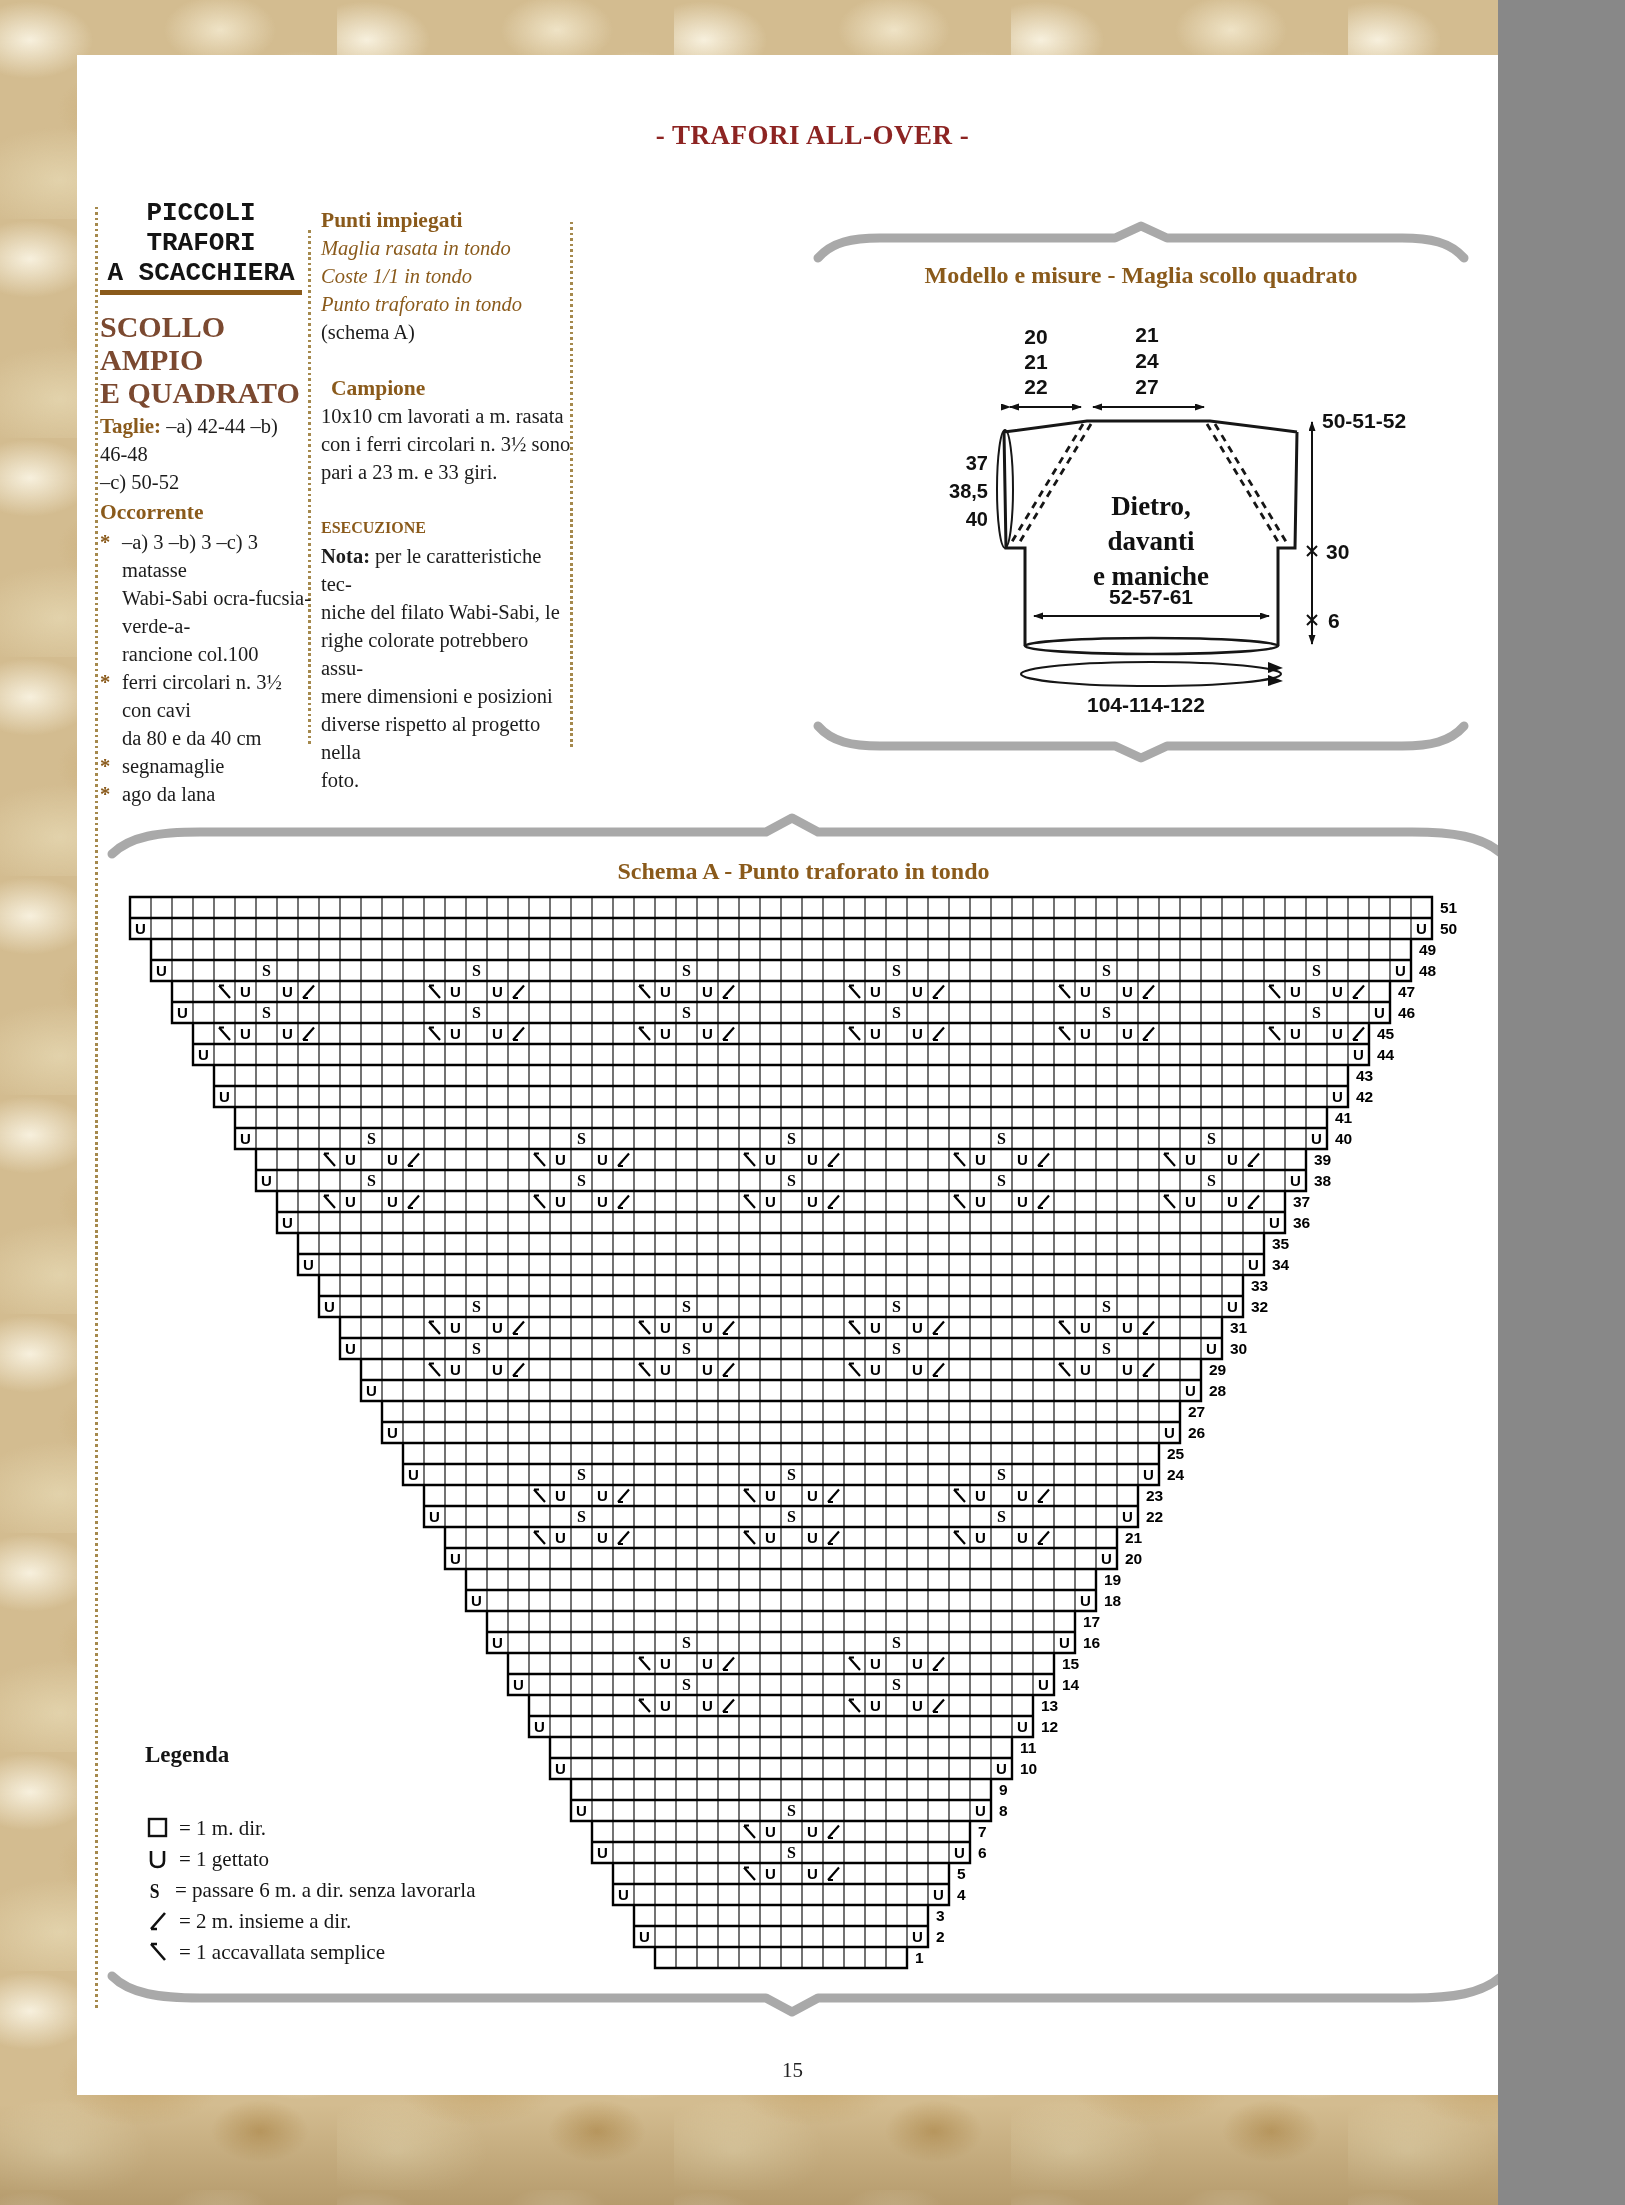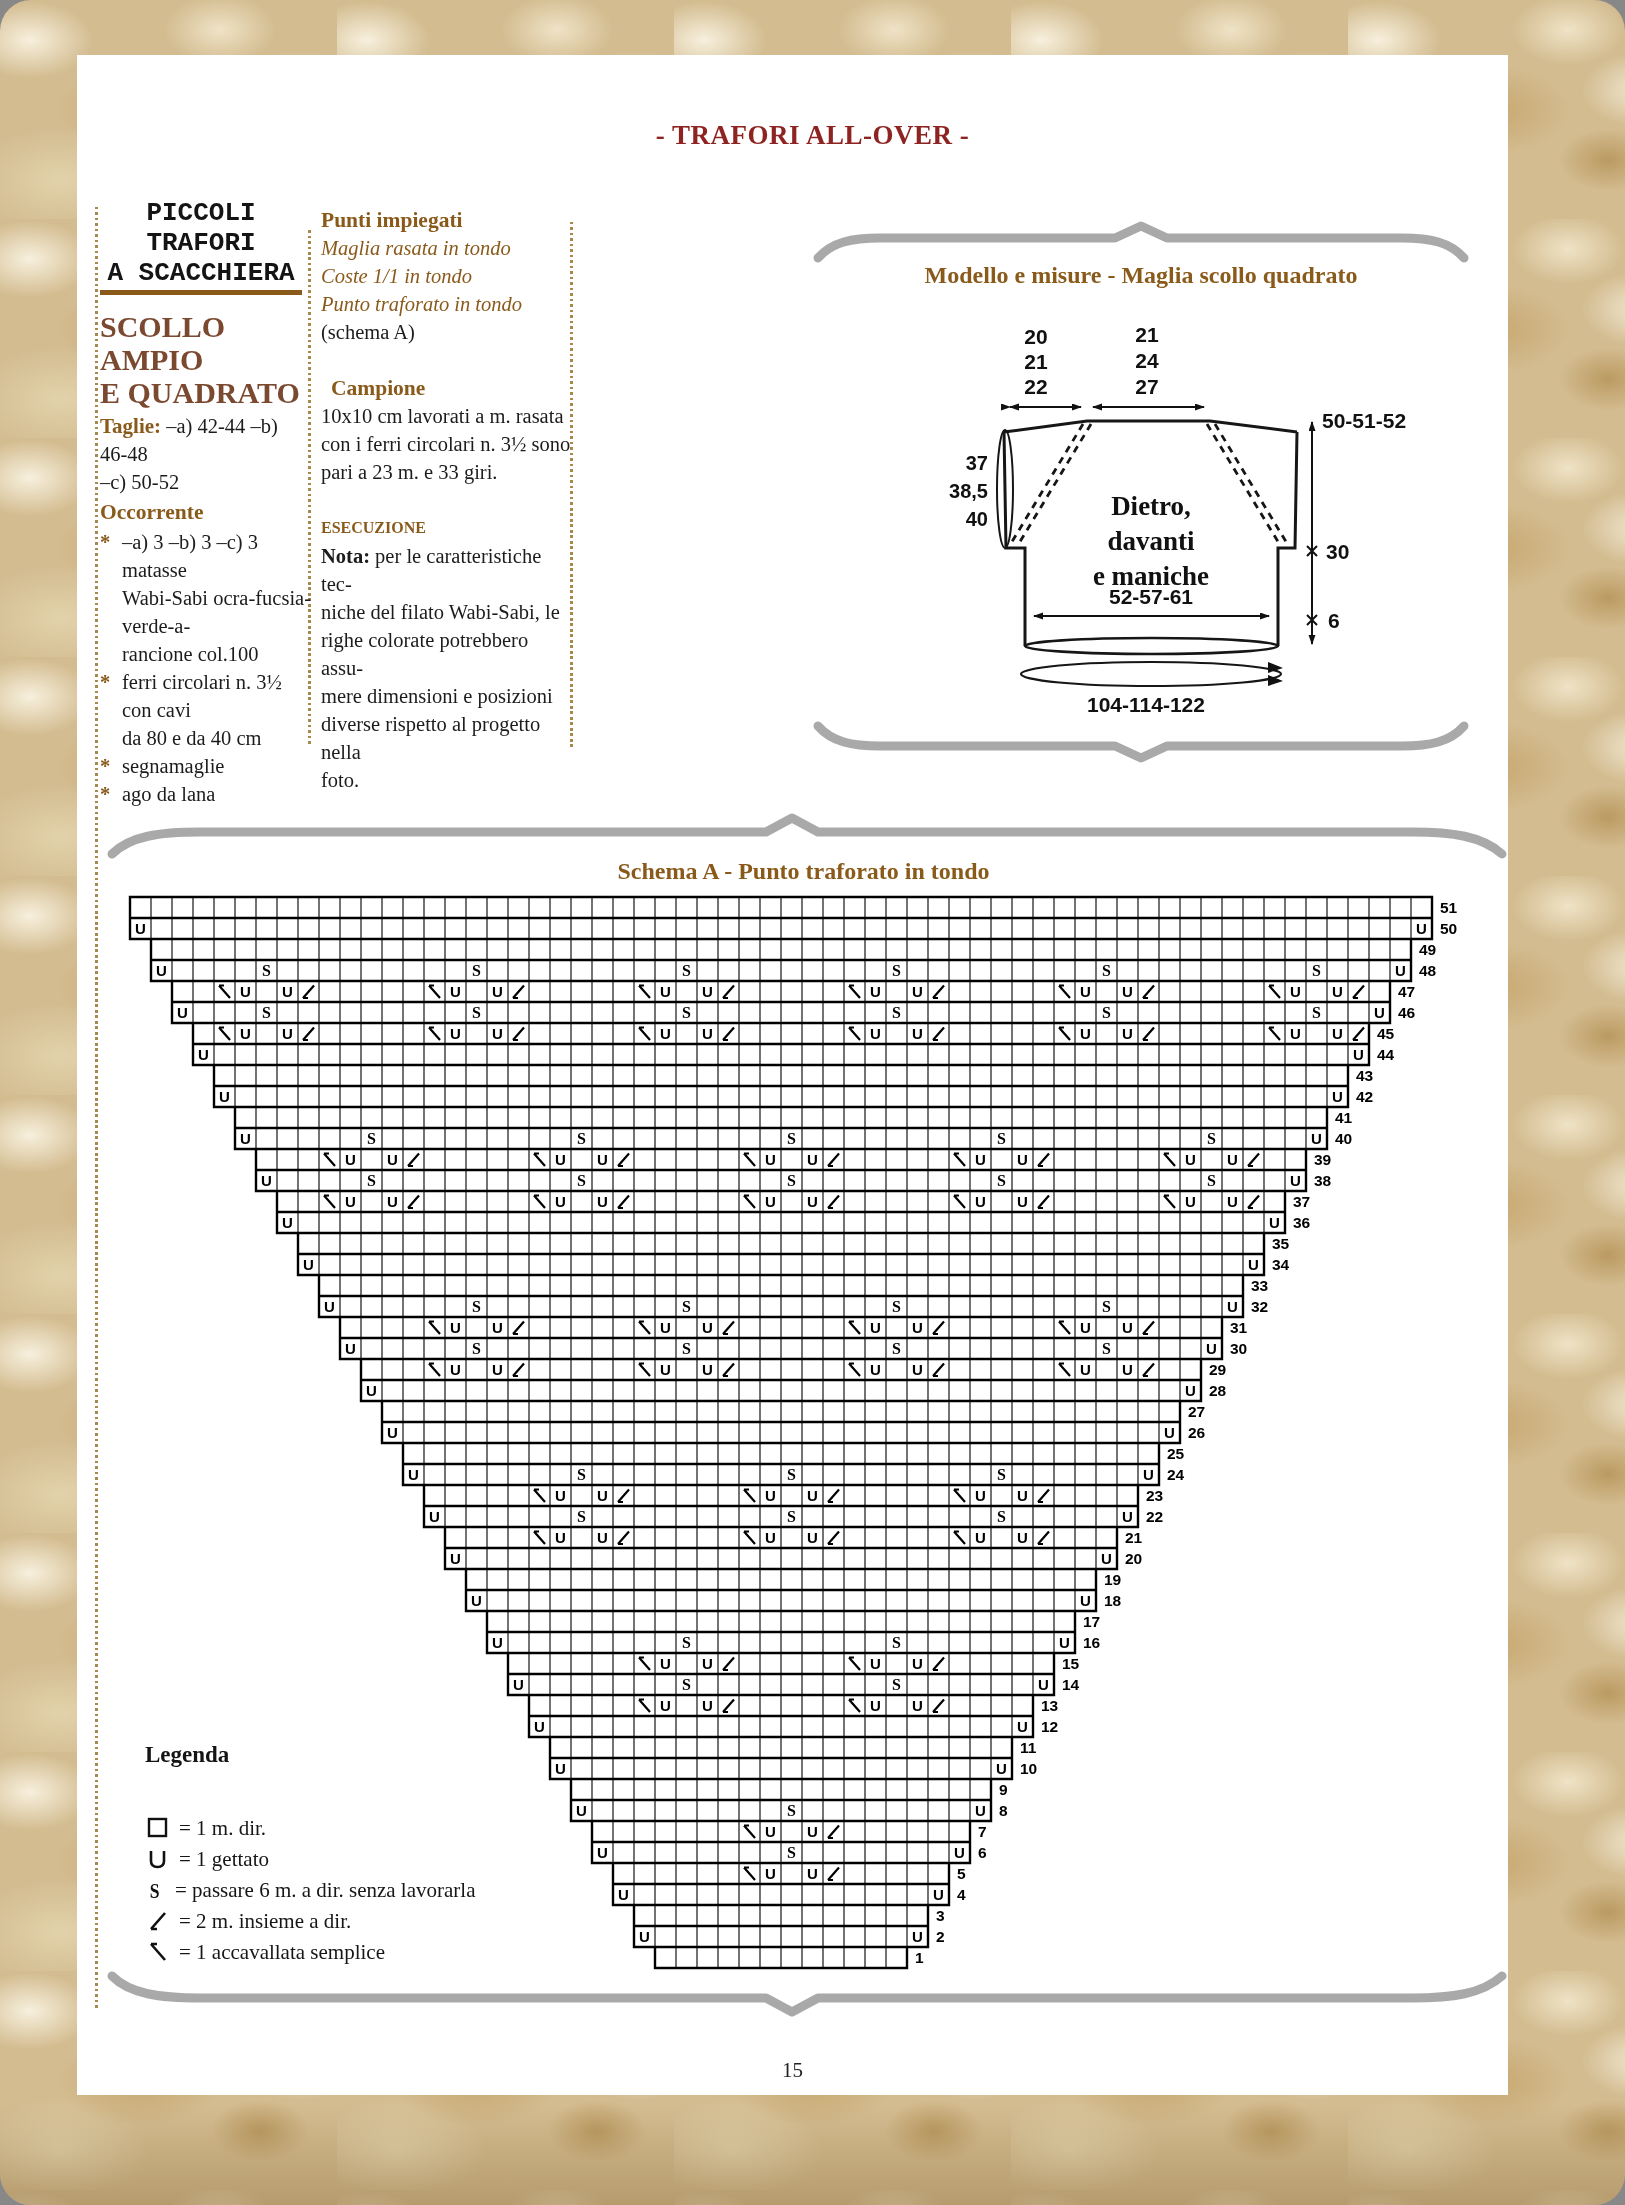--- a/index.html
+++ b/index.html
@@ -1,28 +1,27 @@
 <!DOCTYPE html>
 <html><head>
 <meta charset="utf-8">
 <style>
   html,body{margin:0;padding:0;background:#888;}
   .stage{
-    position:relative;width:1625px;height:2205px;overflow:hidden;
+    position:relative;width:1498px;height:2205px;overflow:hidden;
     font-family:"Liberation Serif","DejaVu Serif",serif;
     background-color:#d3bc90;
     background-image:
       radial-gradient(90px 55px at 30px 40px, #f7f0dd 0%, rgba(247,240,221,0) 70%),
       radial-gradient(110px 60px at 140px 110px, #c7a76f 0%, rgba(199,167,111,0) 75%),
       radial-gradient(80px 50px at 220px 30px, #efe3c6 0%, rgba(239,227,198,0) 70%),
       radial-gradient(120px 70px at 60px 180px, #e2d2ab 0%, rgba(226,210,171,0) 75%),
       radial-gradient(70px 45px at 260px 160px, #bb9a61 0%, rgba(187,154,97,0) 70%),
       radial-gradient(95px 55px at 300px 90px, #f3ecd8 0%, rgba(243,236,216,0) 70%);
     background-size:337px 219px;
-    border-radius:31px;
   }
   .stage::after{content:'';position:absolute;left:0;right:0;bottom:0;height:100px;
     background:linear-gradient(to bottom, rgba(141,110,60,0), rgba(141,110,60,.42));}
   .page{position:absolute;left:77px;top:55px;width:1431px;height:2040px;background:#fff;}
   .dotted{position:absolute;width:3px;
     background-image:repeating-linear-gradient(to bottom,#a5894d 0 2.5px,rgba(0,0,0,0) 2.5px 5.5px);}
   .red-title{position:absolute;left:0;top:120px;width:1625px;text-align:center;
     color:#8d2422;font-weight:bold;font-size:27px;letter-spacing:.5px;}
   .col{position:absolute;color:#1c1c1c;font-size:20.5px;line-height:28px;}
   .h-brown{color:#8a5a1b;font-weight:bold;font-size:21.5px;}

